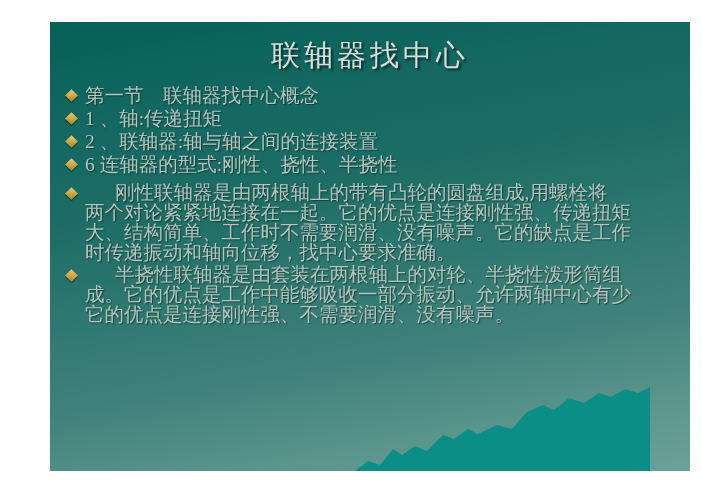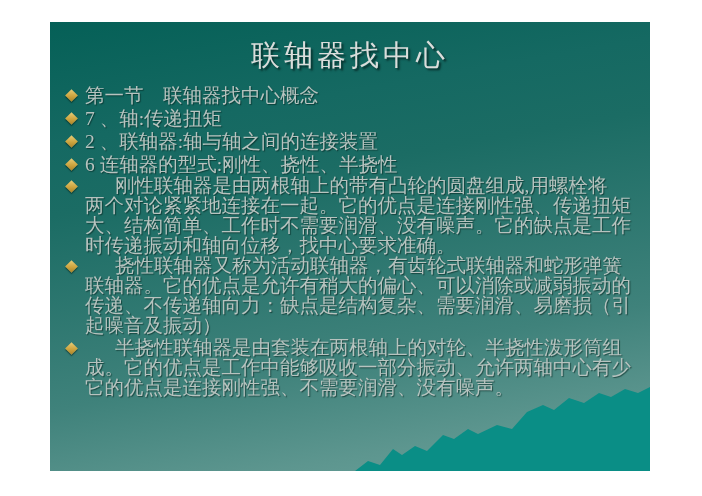--- a/index.html
+++ b/index.html
@@ -18,20 +18,21 @@
     width: 600px;
     height: 449px;
     background: linear-gradient(170deg,
       #056057 0%,
       #156962 22%,
       #1b6c64 35%,
       #3f827b 70%,
       #5d968f 88%,
       #6aa19b 100%);
     overflow: hidden;
+    padding-left: 40px;
   }
   .mountain-svg {
     position: absolute;
     left: 0;
     top: 0;
     width: 600px;
     height: 449px;
     pointer-events: none;
   }
   .slide-title {
@@ -65,21 +66,21 @@
     font-size: 19.5px;
     margin: 0;
   }
   li.short { line-height: 23px; white-space: nowrap; }
   li.para  { line-height: 20px; }
   li.para .bullet-text {
     display: block;
     white-space: pre-line;
     text-indent: 30px;
   }
-  li.p1 { }
+  li.p1 { margin-top: 7px; }
   li.p3 { margin-top: 2px; }
   .diamond-icon {
     position: absolute;
     left: 5px;
     width: 9px;
     height: 9px;
     background: linear-gradient(135deg, #e8cd78 0%, #cda43e 55%, #a8812a 100%);
     transform: rotate(45deg);
     box-shadow: 1px 1px 1px rgba(0, 25, 20, 0.5);
   }
@@ -98,44 +99,37 @@
   <div class="slide-title">联轴器找中心</div>
 
   <div class="content">
     <ul class="bullet-list">
       <li class="bullet-item short">
         <span class="diamond-icon"></span>
         <span class="bullet-text">第一节　联轴器找中心概念</span>
       </li>
       <li class="bullet-item short">
         <span class="diamond-icon"></span>
-        <span class="bullet-text">7 、轴:传递扭矩</span>
+        <span class="bullet-text">1 、轴:传递扭矩</span>
       </li>
       <li class="bullet-item short">
         <span class="diamond-icon"></span>
         <span class="bullet-text">2 、联轴器:轴与轴之间的连接装置</span>
       </li>
       <li class="bullet-item short">
         <span class="diamond-icon"></span>
         <span class="bullet-text">6 连轴器的型式:刚性、挠性、半挠性</span>
       </li>
       <li class="bullet-item para p1">
         <span class="diamond-icon"></span>
         <span class="bullet-text">刚性联轴器是由两根轴上的带有凸轮的圆盘组成,用螺栓将
 两个对论紧紧地连接在一起。它的优点是连接刚性强、传递扭矩
 大、结构简单、工作时不需要润滑、没有噪声。它的缺点是工作
 时传递振动和轴向位移，找中心要求准确。</span>
       </li>
-      <li class="bullet-item para p2">
-        <span class="diamond-icon"></span>
-        <span class="bullet-text">挠性联轴器又称为活动联轴器，有齿轮式联轴器和蛇形弹簧
-联轴器。它的优点是允许有稍大的偏心、可以消除或减弱振动的
-传递、不传递轴向力：缺点是结构复杂、需要润滑、易磨损（引
-起噪音及振动）</span>
-      </li>
       <li class="bullet-item para p3">
         <span class="diamond-icon"></span>
         <span class="bullet-text">半挠性联轴器是由套装在两根轴上的对轮、半挠性泼形筒组
 成。它的优点是工作中能够吸收一部分振动、允许两轴中心有少
 它的优点是连接刚性强、不需要润滑、没有噪声。</span>
       </li>
     </ul>
   </div>
 
 </div>

